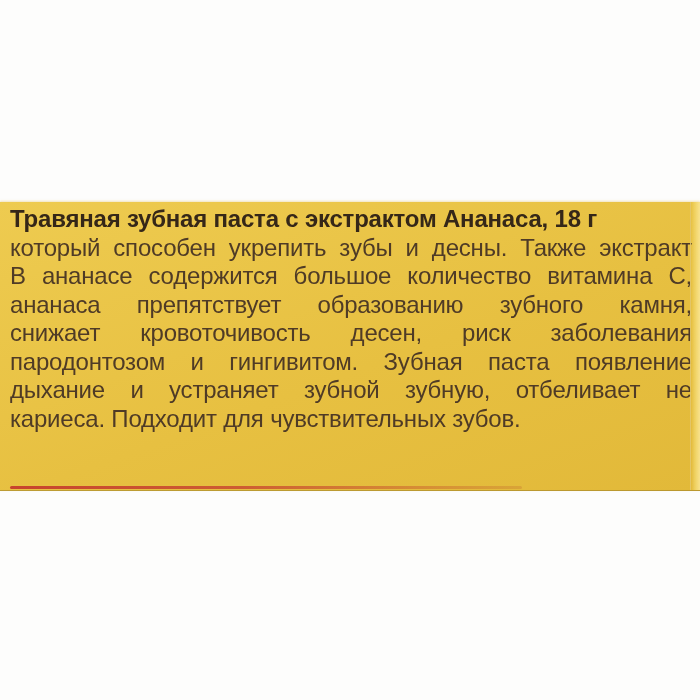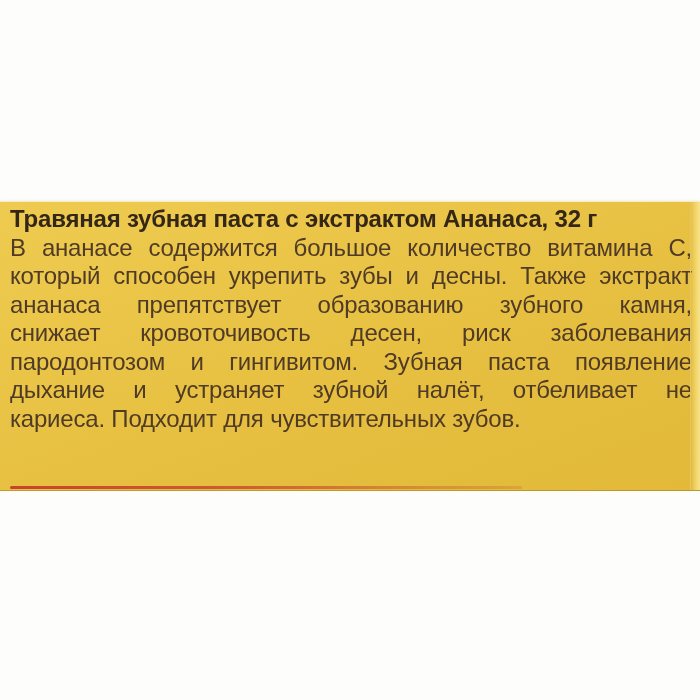--- a/index.html
+++ b/index.html
@@ -75,28 +75,28 @@
       #d9a437 100%);
   }
 </style>
 </head>
 <body>
 
 <div class="stage">
 
   <section class="label-band">
 
-    <div class="txt title">Травяная зубная паста с экстрактом Ананаса, 32 г</div>
+    <div class="txt title">Травяная зубная паста с экстрактом Ананаса, 18 г</div>
 
+    <div class="txt">который способен укрепить зубы и десны. Также экстракт</div>
     <div class="txt">В ананасе содержится большое количество витамина С,</div>
-    <div class="txt">который способен укрепить зубы и десны. Также экстракт</div>
     <div class="txt">ананаса препятствует образованию зубного камня,</div>
     <div class="txt">снижает кровоточивость десен, риск заболевания</div>
     <div class="txt">пародонтозом и гингивитом. Зубная паста появление</div>
-    <div class="txt">дыхание и устраняет зубной налёт, отбеливает не</div>
+    <div class="txt">дыхание и устраняет зубной зубную, отбеливает не</div>
     <div class="txt last-par">кариеса. Подходит для чувствительных зубов.</div>
 
 
     <span class="edge-highlight"></span>
     <span class="accent-line"></span>
 
   </section>
 
 </div>
 

